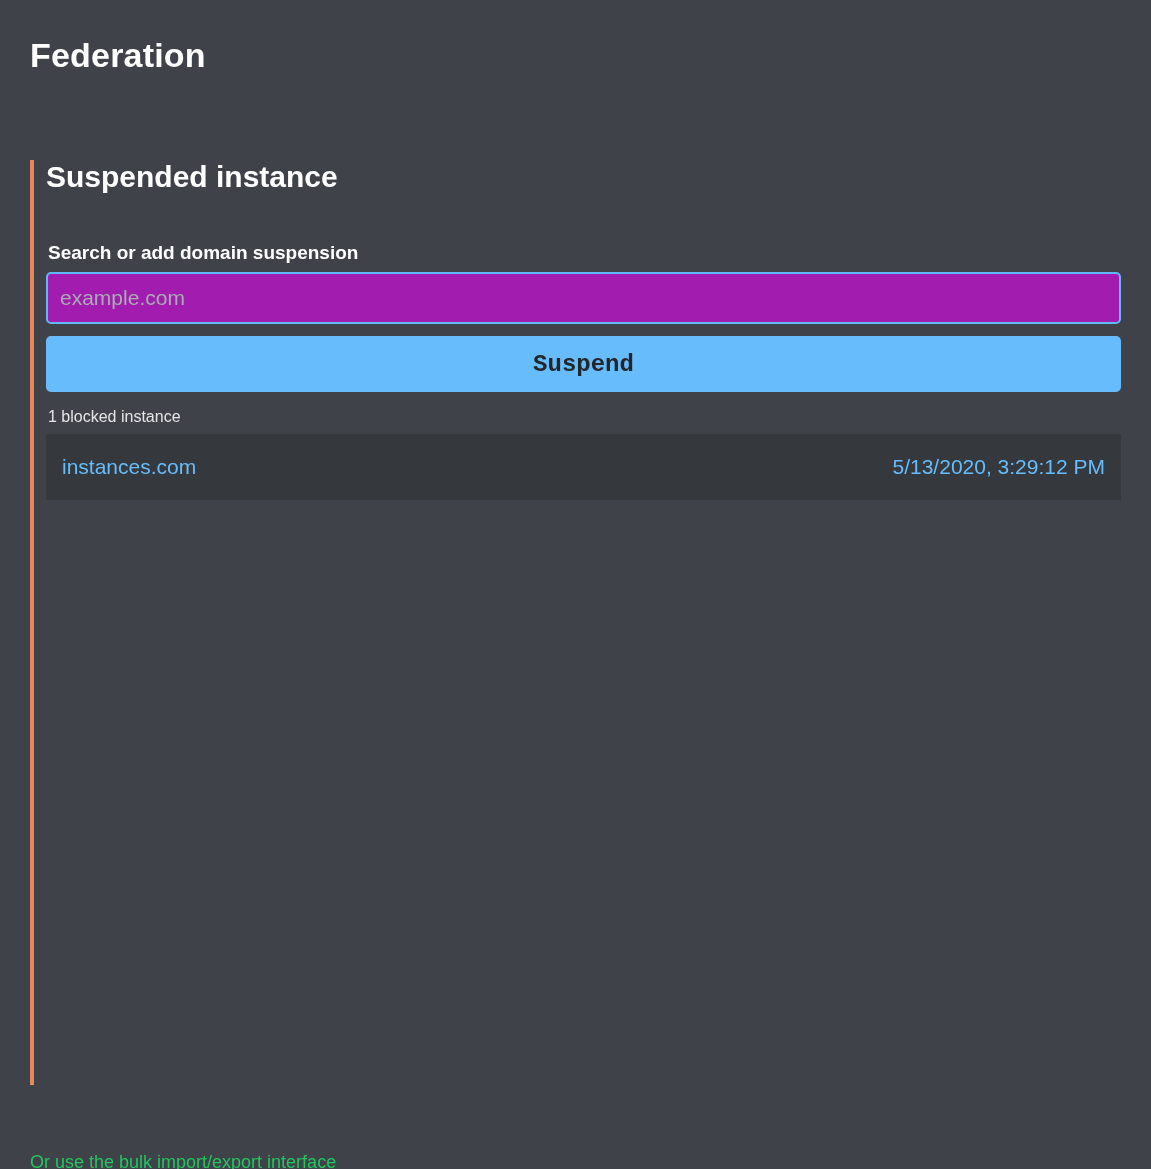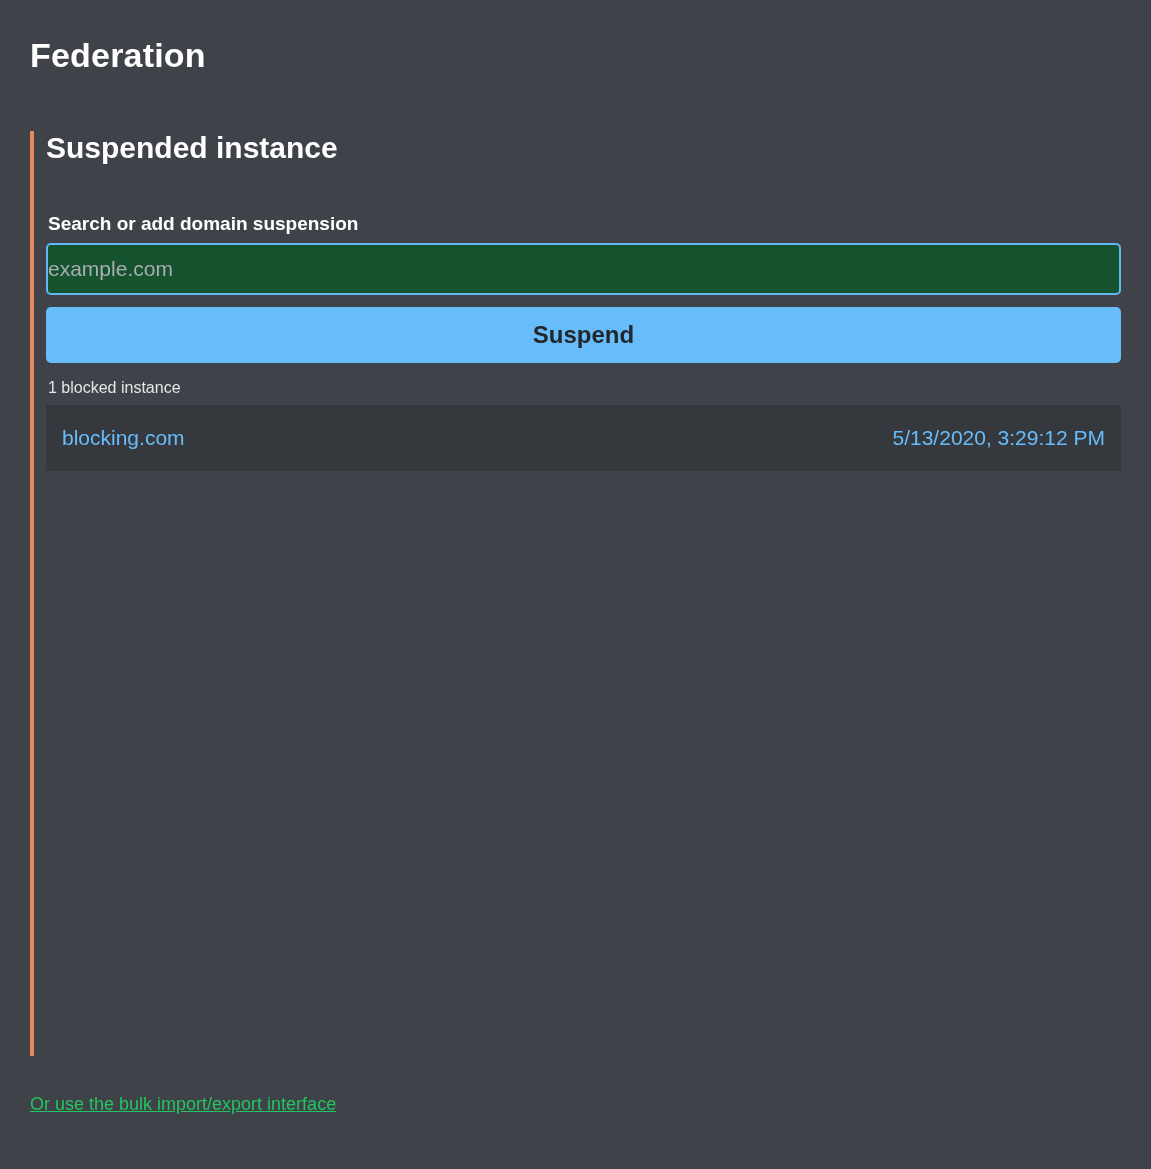--- a/index.html
+++ b/index.html
@@ -14,20 +14,21 @@
     color: #e8e9ea;
     overflow: hidden;
     position: relative;
   }
   .page {
     padding: 30px 30px 0 30px;
     box-sizing: border-box;
     height: 100%;
     display: flex;
     flex-direction: column;
+    gap: 29px;
   }
   .page-title {
     font-size: 34px;
     font-weight: bold;
     color: #ffffff;
     margin: 6px 0 56px 0;
     letter-spacing: 0.2px;
   }
   .panel {
     border-left: 4px solid #e8875a;
@@ -56,45 +57,45 @@
     font-size: 19px;
     font-weight: bold;
     color: #ffffff;
     margin: 48px 0 8px 2px;
   }
   .domain-input {
     display: block;
     width: 100%;
     box-sizing: border-box;
     height: 52px;
-    background: #14532d;
+    background: #a21caf;
     border: 2px solid #62b8f5;
     border-radius: 5px;
     color: #e8e9ea;
     font-size: 21px;
     font-family: "Liberation Sans", sans-serif;
-    padding: 0 0;
+    padding: 0 12px;
     outline: none;
   }
   .domain-input::placeholder {
     color: #a9acb2;
   }
   .suspend-button {
     display: block;
     width: 100%;
     box-sizing: border-box;
     margin-top: 12px;
     height: 56px;
     background: #67bdfb;
     border: none;
     border-radius: 5px;
     color: #23262b;
     font-size: 24px;
     font-weight: bold;
-    font-family: Liberation Sans, sans-serif;
+    font-family: Liberation Mono, monospace;
     cursor: pointer;
   }
   .count-line {
     font-size: 16px;
     color: #e4e5e7;
     margin: 16px 0 8px 2px;
   }
   .instance-row {
     background: #35383d;
     display: flex;
@@ -140,21 +141,21 @@
 
     <div class="field-label">Search or add domain suspension</div>
 
     <input class="domain-input" type="text" placeholder="example.com" style="">
 
     <button class="suspend-button">Suspend</button>
 
     <div class="count-line">1 blocked instance</div>
 
     <div class="instance-row">
-      <span class="instance-domain">blocking.com</span>
+      <span class="instance-domain">instances.com</span>
       <span class="instance-date">5/13/2020, 3:29:12 PM</span>
     </div>
 
   </div>
 
   <div class="footer">
     <a class="bulk-link" href="#">Or use the bulk import/export interface</a>
   </div>
 
 </div>

